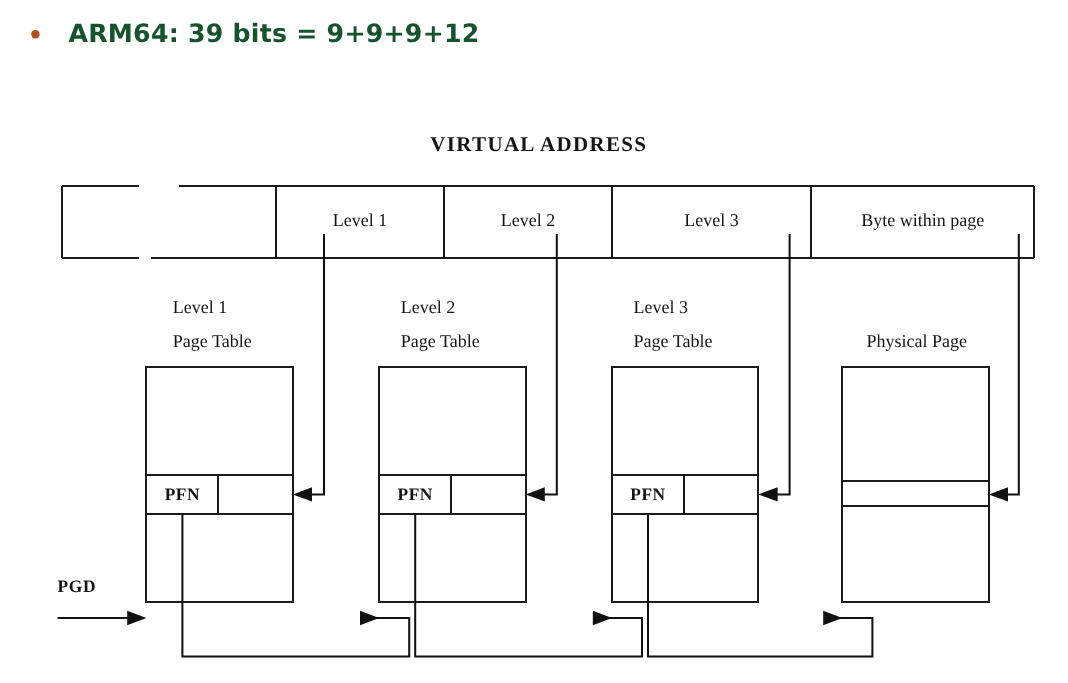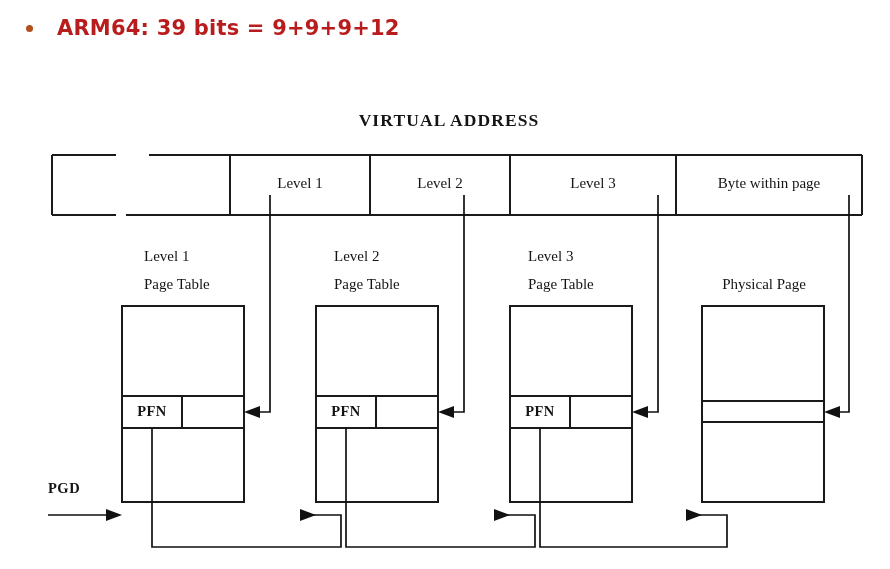--- a/index.html
+++ b/index.html
@@ -33,21 +33,21 @@
     border-radius: 50%;
     background: #b4501e;
     margin-left: 26px;
     margin-right: 24px;
     flex: 0 0 auto;
   }
   #bullet-text {
     font-family: "DejaVu Sans", sans-serif;
     font-size: 21px;
     font-weight: 700;
-    color: #b91c1c;
+    color: #14532d;
     letter-spacing: 0.2px;
     white-space: nowrap;
   }
 
   
   #diagram-figure {
     position: absolute;
     left: 4px;
     top: 56px;
     width: 890px;

